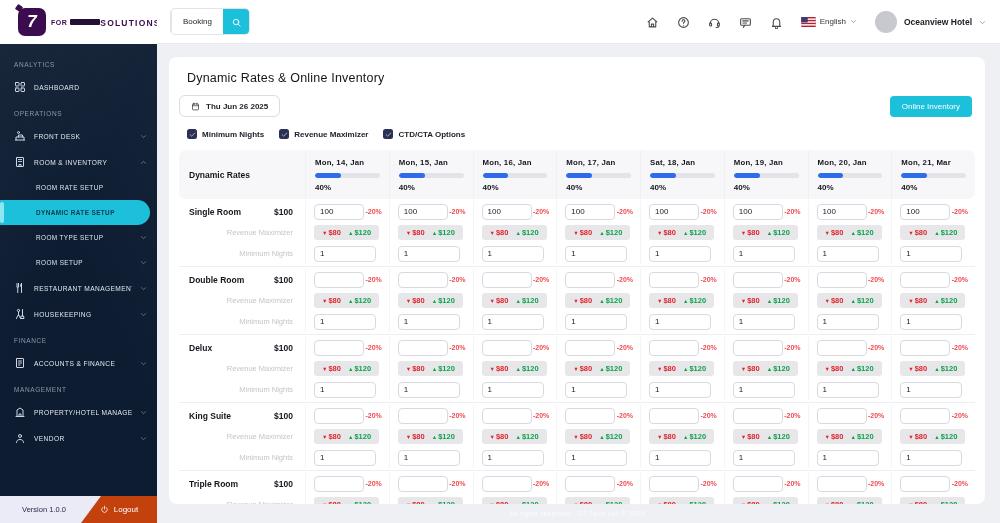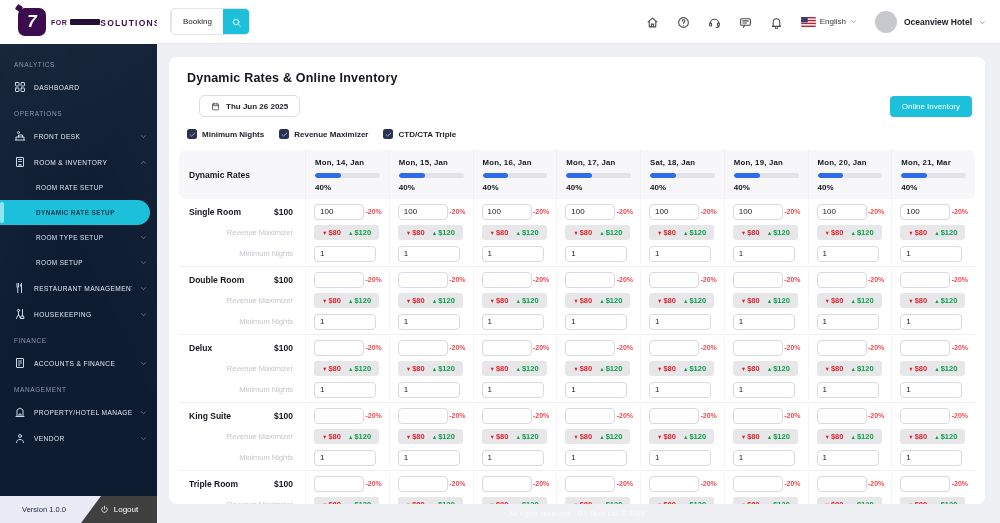--- a/index.html
+++ b/index.html
@@ -27,21 +27,21 @@
   .nav-item{display:flex;align-items:center;gap:8px;height:26px;padding:0 10px 0 14px;color:#e2e7f0;font-size:6.6px;font-weight:500;letter-spacing:.4px;cursor:pointer}
   .nav-item .ic{width:12px;height:12px;color:#cfd7e6;flex:none}
   .nav-item .lbl{flex:1;white-space:nowrap;overflow:hidden}
   .nav-chev{width:7px;height:7px;color:#99a2b4;flex:none}
   .nav-sub{display:flex;align-items:center;height:25px;padding:0 10px 0 36px;color:#dfe5ef;font-size:6.4px;font-weight:500;letter-spacing:.4px;cursor:pointer;position:relative}
   .nav-sub .lbl{flex:1;white-space:nowrap}
   .nav-sub.active{background:#1cc0da;border-radius:0 13px 13px 0;margin-right:7px;color:#0b3a49;font-weight:700}
   .nav-sub.active:before{content:"";position:absolute;left:0;top:2px;bottom:2px;width:4px;background:#8fe6f2;border-radius:2px}
   .side-footer{height:27px;flex:none;position:relative;background:#ebebf8;z-index:2}
   .version{position:absolute;left:0;top:0;bottom:0;width:88px;display:flex;align-items:center;justify-content:center;font-size:7.5px;color:#1d2440}
-  .logout-btn{position:absolute;right:0;top:0;bottom:0;width:76px;background:#404040;clip-path:polygon(20px 0,100% 0,100% 100%,0 100%);display:flex;align-items:center;justify-content:center;gap:5px;color:#fff;font-size:8px;cursor:pointer}
+  .logout-btn{position:absolute;right:0;top:0;bottom:0;width:76px;background:#c2410c;clip-path:polygon(20px 0,100% 0,100% 100%,0 100%);display:flex;align-items:center;justify-content:center;gap:5px;color:#fff;font-size:8px;cursor:pointer}
   .logout-btn .ic{width:9px;height:9px;color:#fff}
 
   
   .main{flex:1;display:flex;flex-direction:column;min-width:0}
   .topbar{height:44px;background:#fff;border-bottom:1px solid #e9e9ef;display:flex;align-items:center;flex:none}
   .search-group{display:flex;align-items:stretch;margin-left:13px;height:27px;border:1px solid #e3e3e9;border-radius:5px;background:#fff;overflow:hidden}
   .search-input{border:none;outline:none;width:162px;padding:0 10px;font-size:8px;color:#33333c;background:#fdfdfe}
   .search-input::placeholder{color:#b7b7c0}
   .booking-select{width:52px;font-size:8px;color:#26262f;border-left:1px solid #e3e3e9;display:flex;align-items:center;justify-content:center;cursor:pointer}
   .search-btn{width:26px;background:#1cc0da;border:none;color:#fff;display:flex;align-items:center;justify-content:center;cursor:pointer}
@@ -49,22 +49,22 @@
   .topbar-right{margin-left:auto;display:flex;align-items:center;gap:18px;padding-right:14px}
   .tb-icon{width:13px;height:13px;color:#48484f;cursor:pointer;flex:none}
   .lang{display:flex;align-items:center;gap:4px;font-size:8px;color:#33333c;cursor:pointer}
   .flag{width:15px;height:10px;border-radius:1px;overflow:hidden;flex:none}
   .chev7{width:7px;height:7px;color:#63636d}
   .account{display:flex;align-items:center;gap:7px;font-size:8.5px;font-weight:700;color:#202029;cursor:pointer}
   .avatar{width:22px;height:22px;border-radius:50%;background:#c7c9cf;flex:none}
 
   .content{flex:1;padding:13px 15px 0 12px;display:flex;flex-direction:column;min-height:0}
   .card{background:#fff;border-radius:8px;height:447px;flex:none;overflow:hidden;padding:12px 10px 0 10px}
-  .page-title{font-size:12.5px;font-weight:700;color:#15151d;margin:2px 0 10px 8px;letter-spacing:.2px}
-  .controls{display:flex;align-items:center;gap:10px;margin-left:20px;height:22px}
+  .page-title{font-size:12.5px;font-weight:400;color:#15151d;margin:2px 0 10px 8px;letter-spacing:.2px}
+  .controls{display:flex;align-items:center;gap:10px;margin-left:0;height:22px}
   .date-btn{display:flex;align-items:center;gap:6px;border:1px solid #dcdce3;background:#fff;border-radius:6px;padding:0 11px;height:22px;font-size:8px;font-weight:700;color:#23232d;cursor:pointer}
   .date-btn .ic{width:9px;height:9px;color:#3c3c46}
   .pager{display:flex;border:1px solid #d6d6de;border-radius:6px;height:22px;font-size:8px;font-weight:700;color:#23232d;background:#fff}
   .seg{padding:0 10px;display:flex;gap:5px;align-items:center;cursor:pointer}
   .seg .ic{width:7px;height:7px;color:#3c3c46}
   .seg.prev{border:1px solid #7b7b86;border-radius:6px;margin:-1px}
   .online-btn{margin-left:auto;margin-right:3px;background:#1cc0da;color:#fff;font-size:8px;border:none;border-radius:4px;padding:6px 12px;cursor:pointer}
   .filters{display:flex;gap:15px;margin:11px 0 0 8px;align-items:center;height:12px}
   .filter{display:flex;align-items:center;gap:5px;font-size:8px;font-weight:600;color:#22222c;cursor:pointer}
   .checkbox{width:10px;height:10px;border-radius:2.5px;background:#2a3154;color:#fff;display:flex;align-items:center;justify-content:center;flex:none}
@@ -331,21 +331,21 @@
                   </svg></span>
               </span>
               <span>Revenue Maximizer</span>
             </label>
             <label class="filter">
               <span class="checkbox">
                 <span class="ic"><svg viewBox="0 0 24 24" width="100%" height="100%" fill="none" stroke="currentColor" stroke-width="2" stroke-linecap="round" stroke-linejoin="round">
                     <path d="M4 12.5l5 5L20 7"></path>
                   </svg></span>
               </span>
-              <span>CTD/CTA Triple</span>
+              <span>CTD/CTA Options</span>
             </label>
           </div>
 
         <div class="rates-table">
           <div class="t-row header-row" id="header-row">
             <div class="first-hcell lcell">Dynamic Rates</div>
           <div class="hcell">
                 <div class="hc-date">Mon, 14, Jan</div>
                 <div class="bar">
                   <div class="bar-fill" style="width: 40%;"></div>

